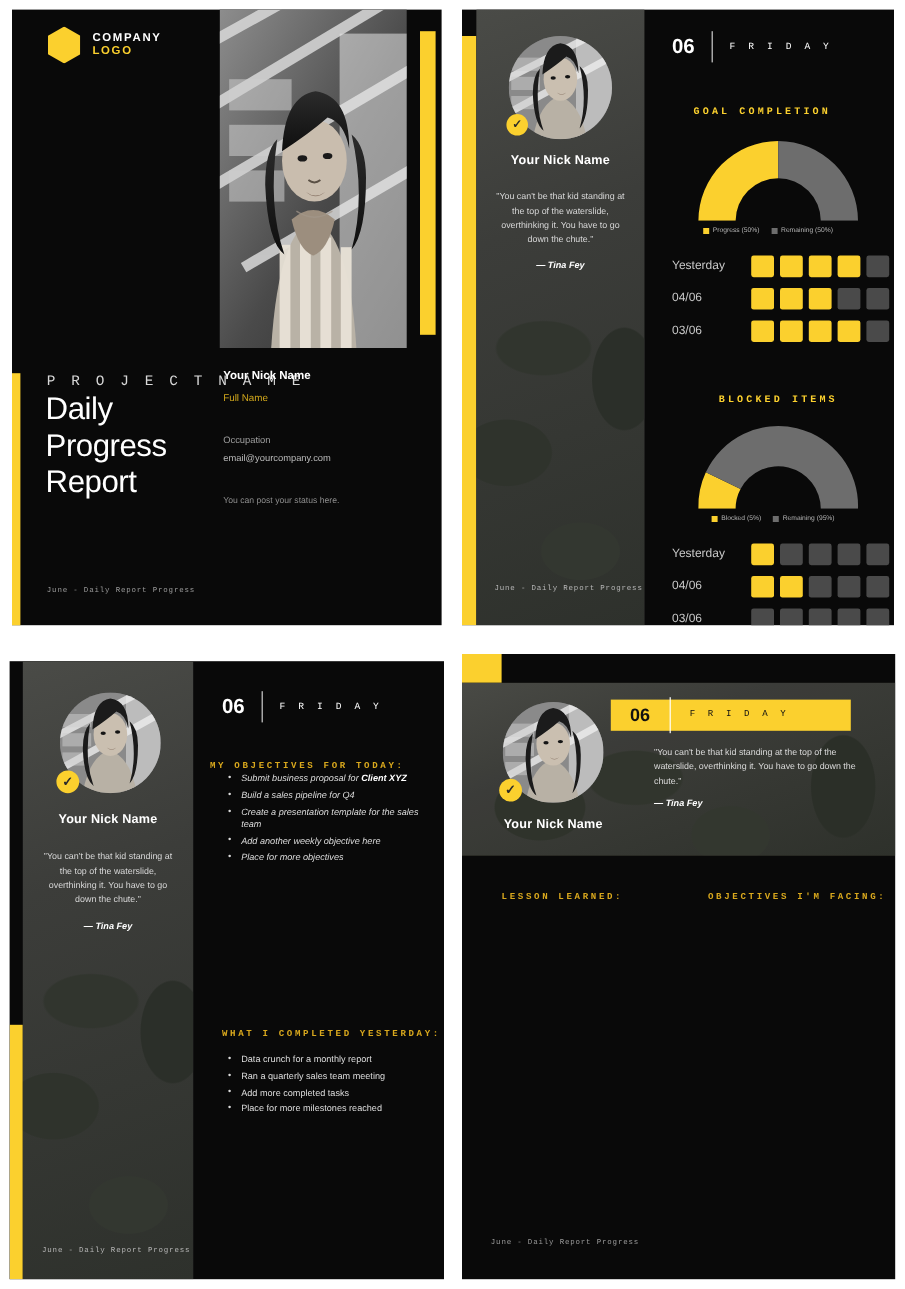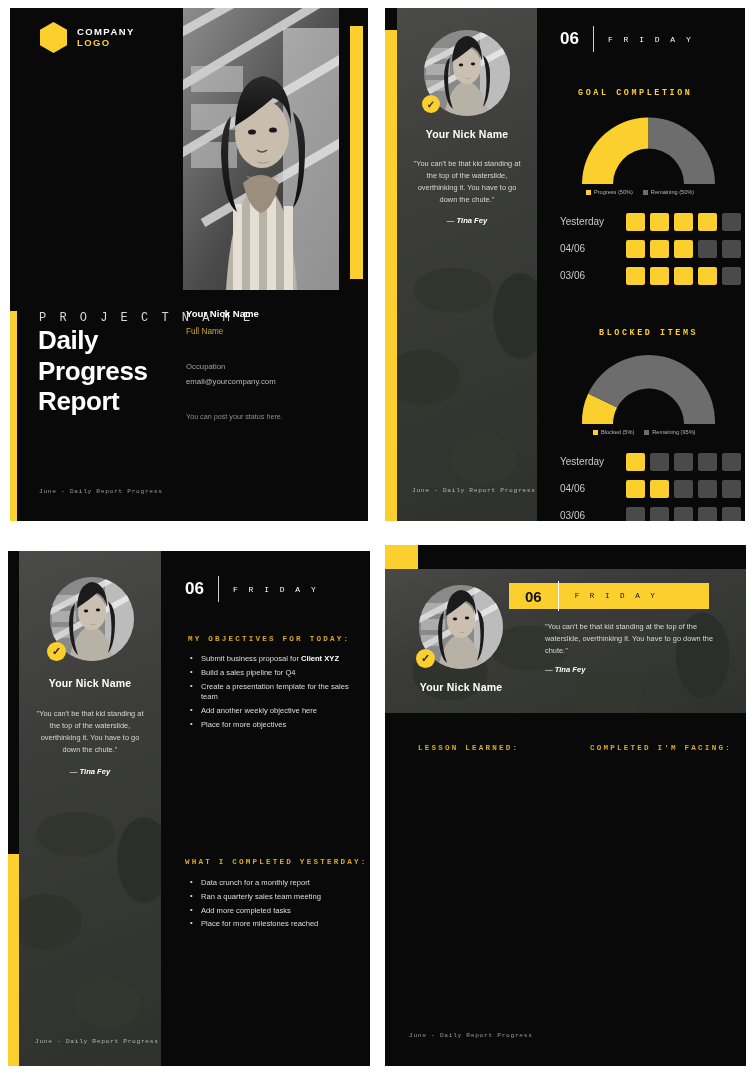--- a/index.html
+++ b/index.html
@@ -70,21 +70,21 @@
   .cover-leftbar {
     position: absolute; left: -4px; top: 303px; width: 11px; height: 225px;
     background: #fbd02e;
   }
   .project-label {
     position: absolute; left: 29px; top: 303px;
     font-size: 12px; color: #d8d8d8;
   }
   .cover-title {
     position: absolute; left: 28px; top: 317px; width: 135px;
-    font-size: 26px; font-weight: bold; color: #ffffff;
+    font-size: 26px; font-weight: normal; color: #ffffff;
     line-height: 1.18; letter-spacing: -0.4px;
   }
   .cover-meta { position: absolute; left: 176px; top: 300px; width: 160px; }
   .meta-nick { font-size: 9.6px; font-weight: bold; color: #ffffff; }
   .meta-full { font-size: 8.2px; color: #d2a81c; margin-top: 8px; }
   .meta-occ  { font-size: 7.8px; color: #9f9f9f; margin-top: 26px; }
   .meta-mail { font-size: 7.8px; color: #b9b9b9; margin-top: 6px; }
   .meta-status { font-size: 7.2px; color: #8d8d8d; margin-top: 26px; }
 
   
@@ -474,22 +474,22 @@
         <div class="quote-author" style="left:0; top:216px; width:142px;">— Tina Fey</div>
         <div class="footer-note" style="left:16px; top:487px; color:#b5b5b5;">June - Daily Report Progress</div>
       </div>
 
       <div class="day-head" style="left:177px; top:25px;">
         <div class="day-num">06</div>
         <div class="day-rule"></div>
         <div class="day-name mono-track">F R I D A Y</div>
       </div>
 
-      <div class="list-head" style="left:180px; top:84px;">MY OBJECTIVES FOR TODAY:</div>
-      <ul class="bullets" style="left:182px; top:103px; width:170px;">
+      <div class="list-head" style="left:167px; top:84px;">MY OBJECTIVES FOR TODAY:</div>
+      <ul class="bullets" style="left:182px; top:93px; width:170px;font-style:italic;">
         <li>Submit business proposal for <b>Client XYZ</b></li>
         <li>Build a sales pipeline for Q4</li>
         <li>Create a presentation template for the sales team</li>
         <li>Add another weekly objective here</li>
         <li>Place for more objectives</li>
       </ul>
 
       <div class="list-head" style="left:177px; top:307px;">WHAT I COMPLETED YESTERDAY:</div>
       <ul class="bullets" style="left:182px; top:327px; width:170px;">
         <li>Data crunch for a monthly report</li>
@@ -538,19 +538,19 @@
       <div id="p4-daybar">
         <div class="day-num">06</div>
         <div class="day-rule"></div>
         <div class="day-name mono-track">F R I D A Y</div>
       </div>
       <div id="p4-quote">"You can't be that kid standing at the top of the waterslide, overthinking it. You have to go down the chute."</div>
       <div id="p4-author">— Tina Fey</div>
 
       <div class="list-head" style="left:24px; top:199px;margin-left:9px;">LESSON LEARNED:</div>
 
-      <div class="list-head" style="left:205px; top:199px;">COMPLETED I'M FACING:</div>
+      <div class="list-head" style="left:205px; top:199px;">OBJECTIVES I'M FACING:</div>
 
       <div class="footer-note" style="left:24px; top:487px;">June - Daily Report Progress</div>
     </div>
   </div>
 
 </div>
 
 </body></html>

